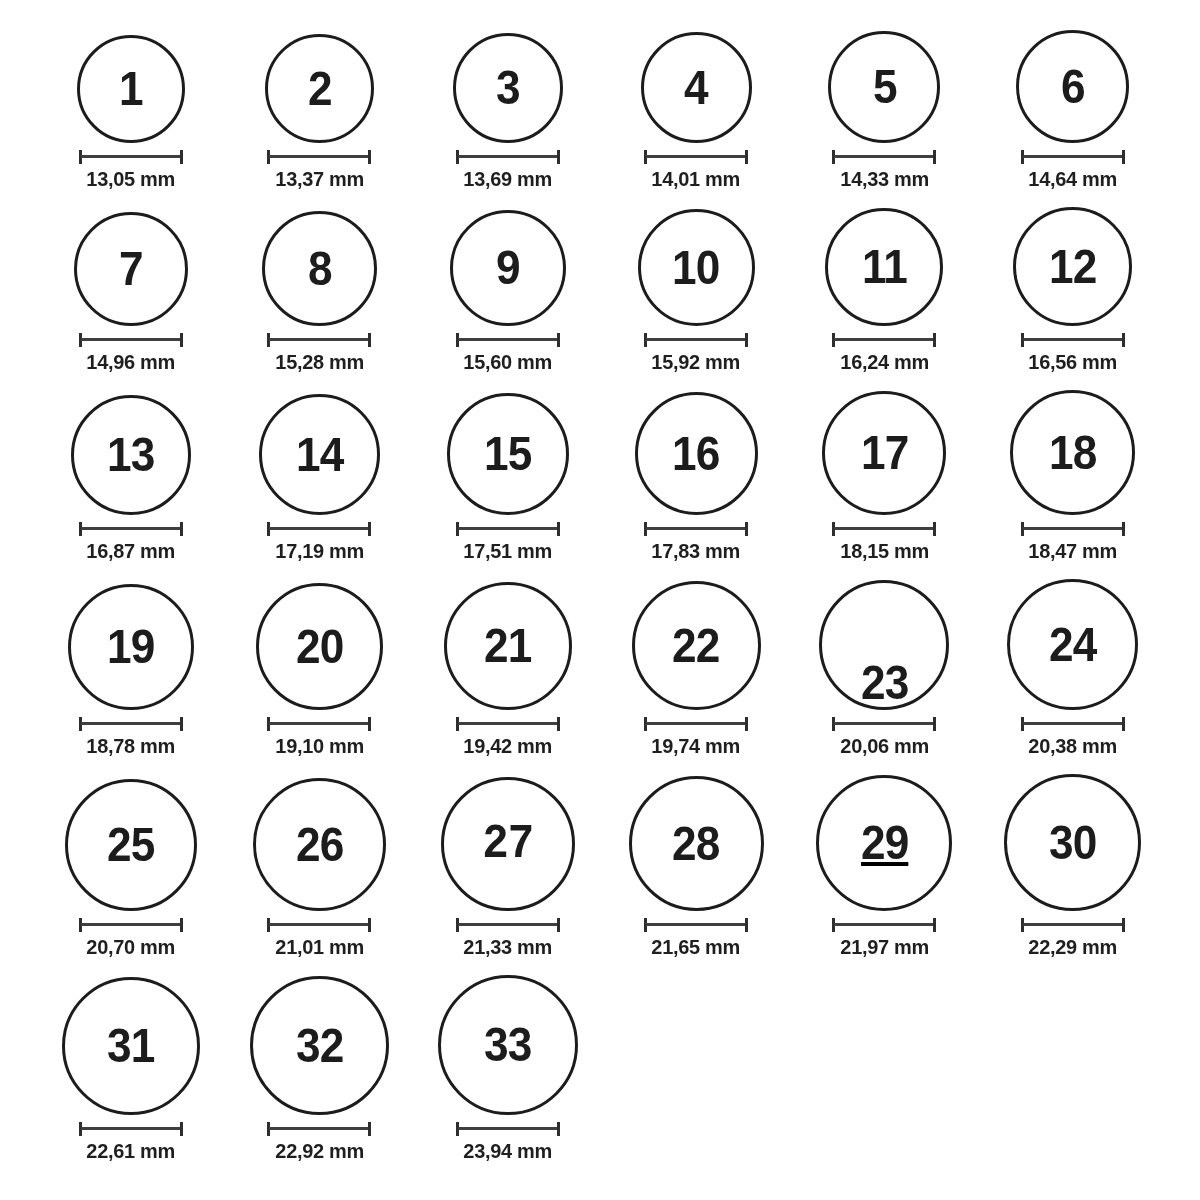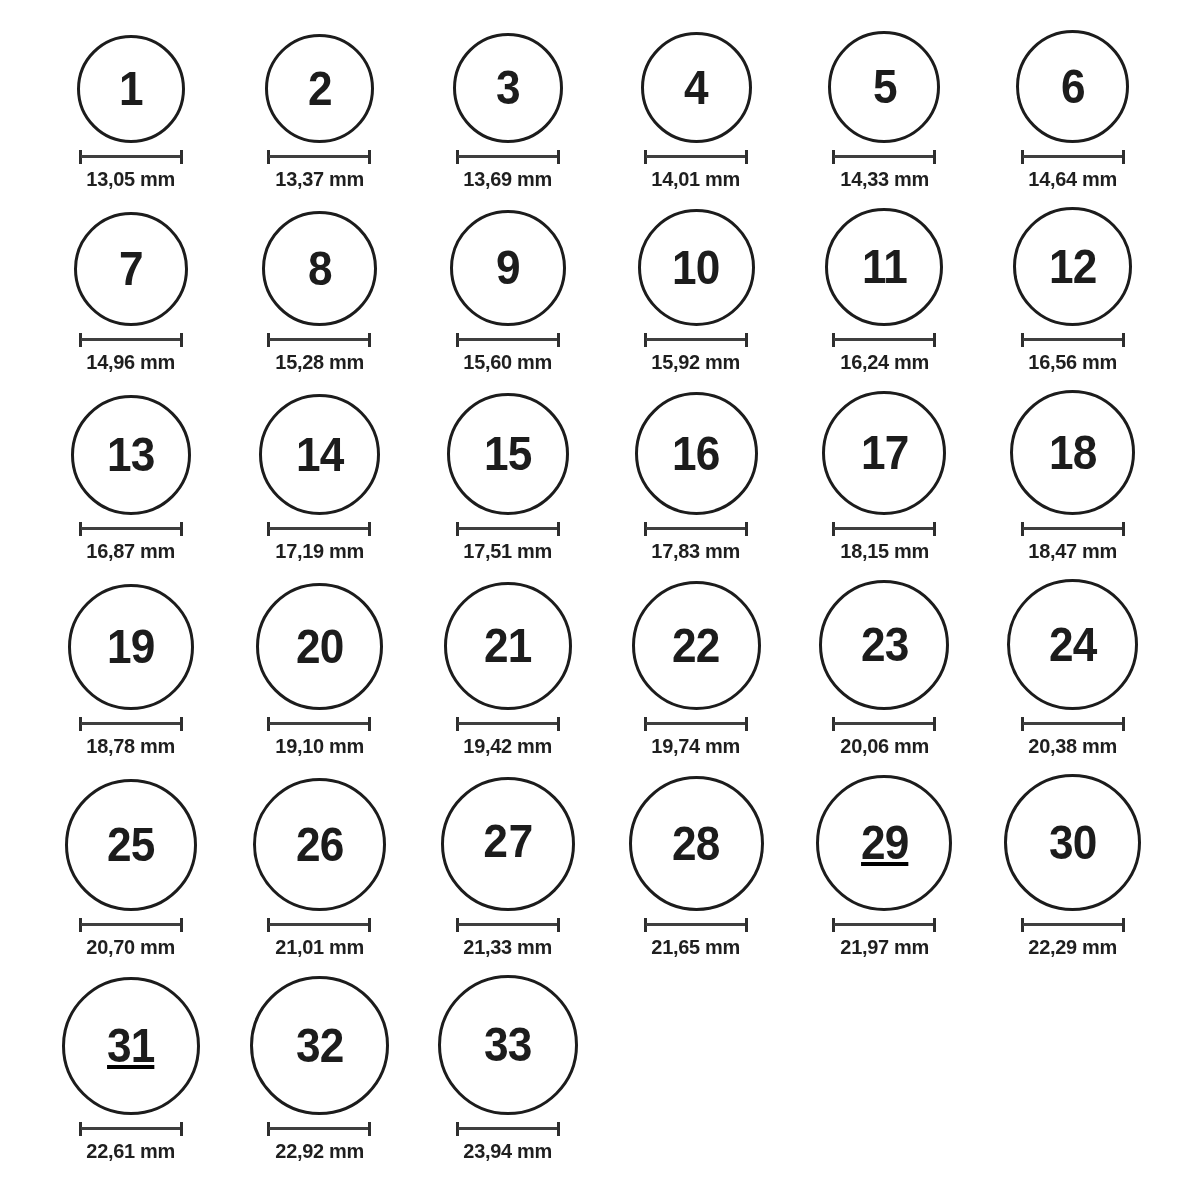--- a/index.html
+++ b/index.html
@@ -340,21 +340,21 @@
     </div>
     <div class="ruler">
       <span class="tick tick-l"></span>
       <span class="line"></span>
       <span class="tick tick-r"></span>
     </div>
     <div class="label">19,74 mm</div>
   </div>
 
   <div class="cell">
-    <div class="circle" style="width: 130px; height: 130px;">
+    <div class="circle" style="width: 130px; height: 130px; align-items: flex-end;">
       <span class="num">23</span>
     </div>
     <div class="ruler">
       <span class="tick tick-l"></span>
       <span class="line"></span>
       <span class="tick tick-r"></span>
     </div>
     <div class="label">20,06 mm</div>
   </div>
 
@@ -436,21 +436,21 @@
     </div>
     <div class="ruler">
       <span class="tick tick-l"></span>
       <span class="line"></span>
       <span class="tick tick-r"></span>
     </div>
     <div class="label">22,29 mm</div>
   </div>
 
   <div class="cell">
-    <div class="circle" style="width: 138px; height: 138px; text-decoration: underline;">
+    <div class="circle" style="width: 138px; height: 138px;">
       <span class="num">31</span>
     </div>
     <div class="ruler">
       <span class="tick tick-l"></span>
       <span class="line"></span>
       <span class="tick tick-r"></span>
     </div>
     <div class="label">22,61 mm</div>
   </div>
 

